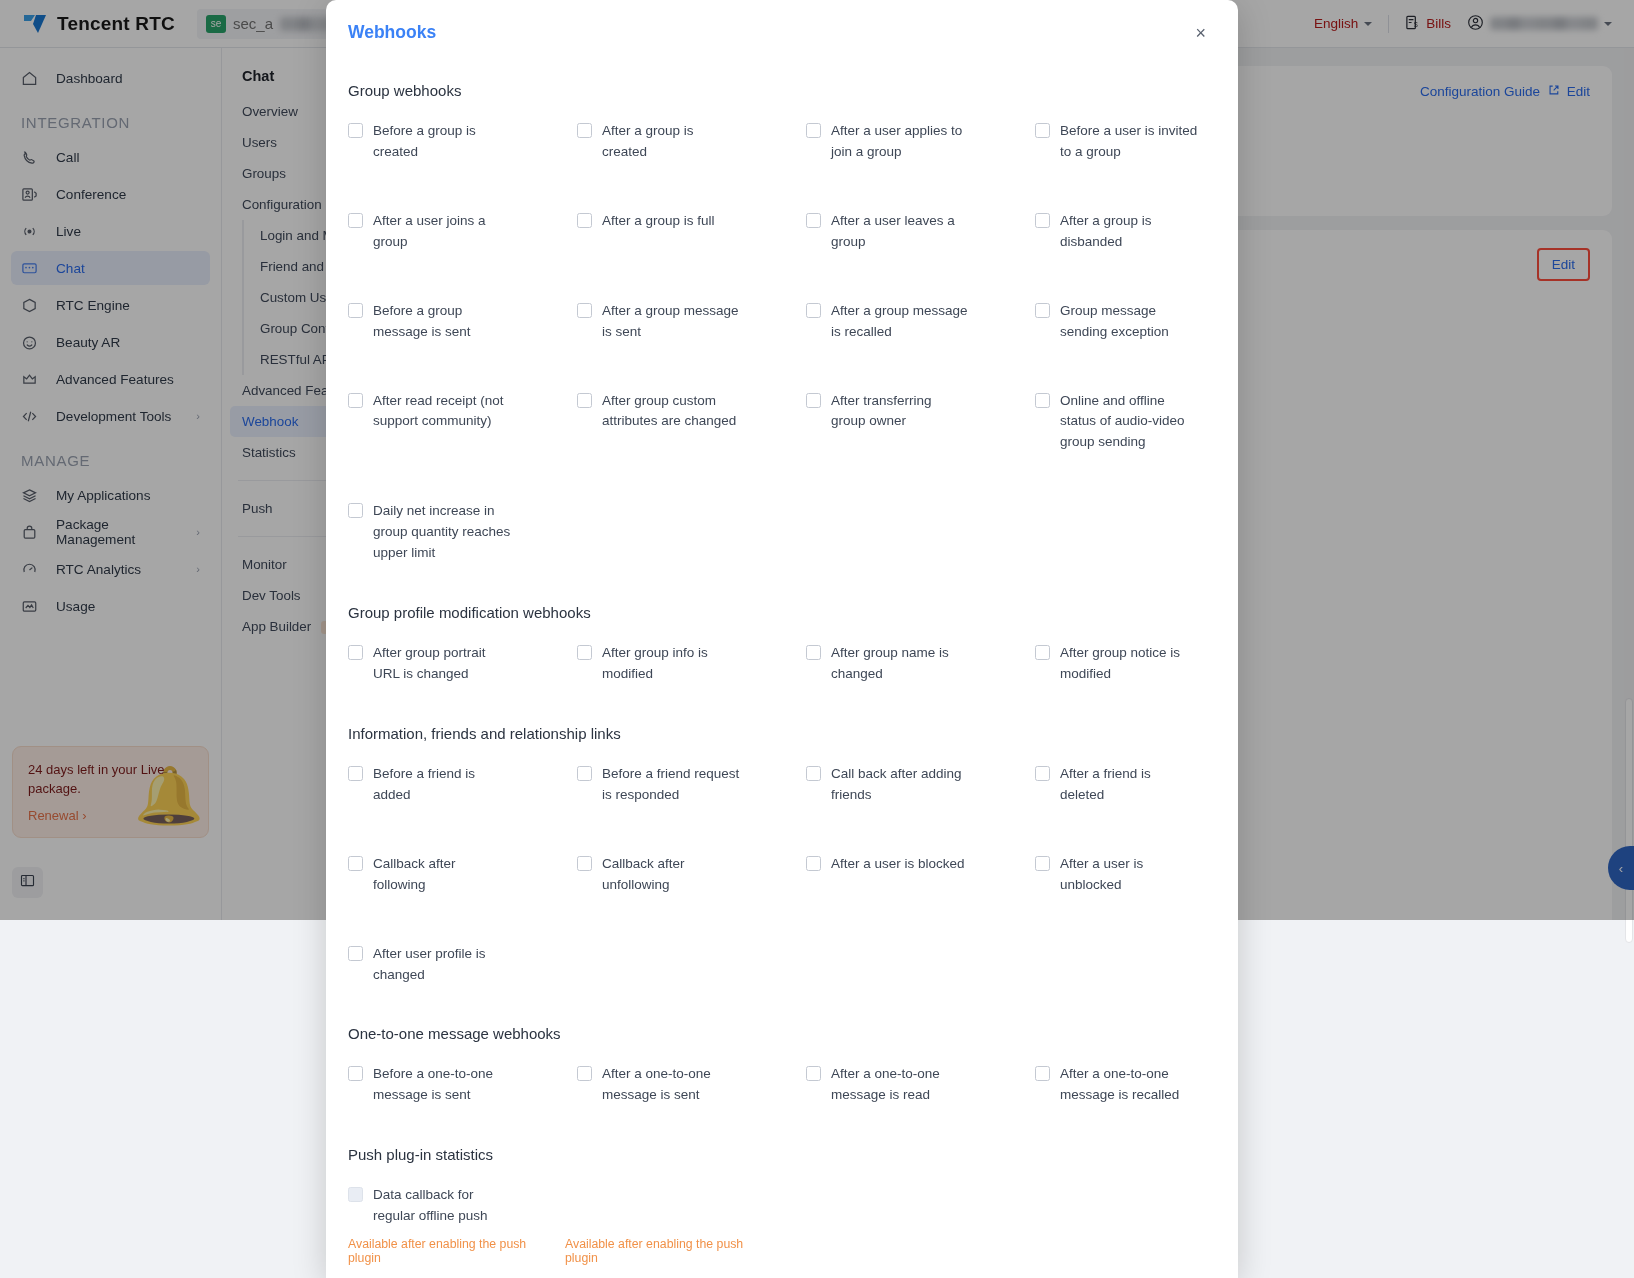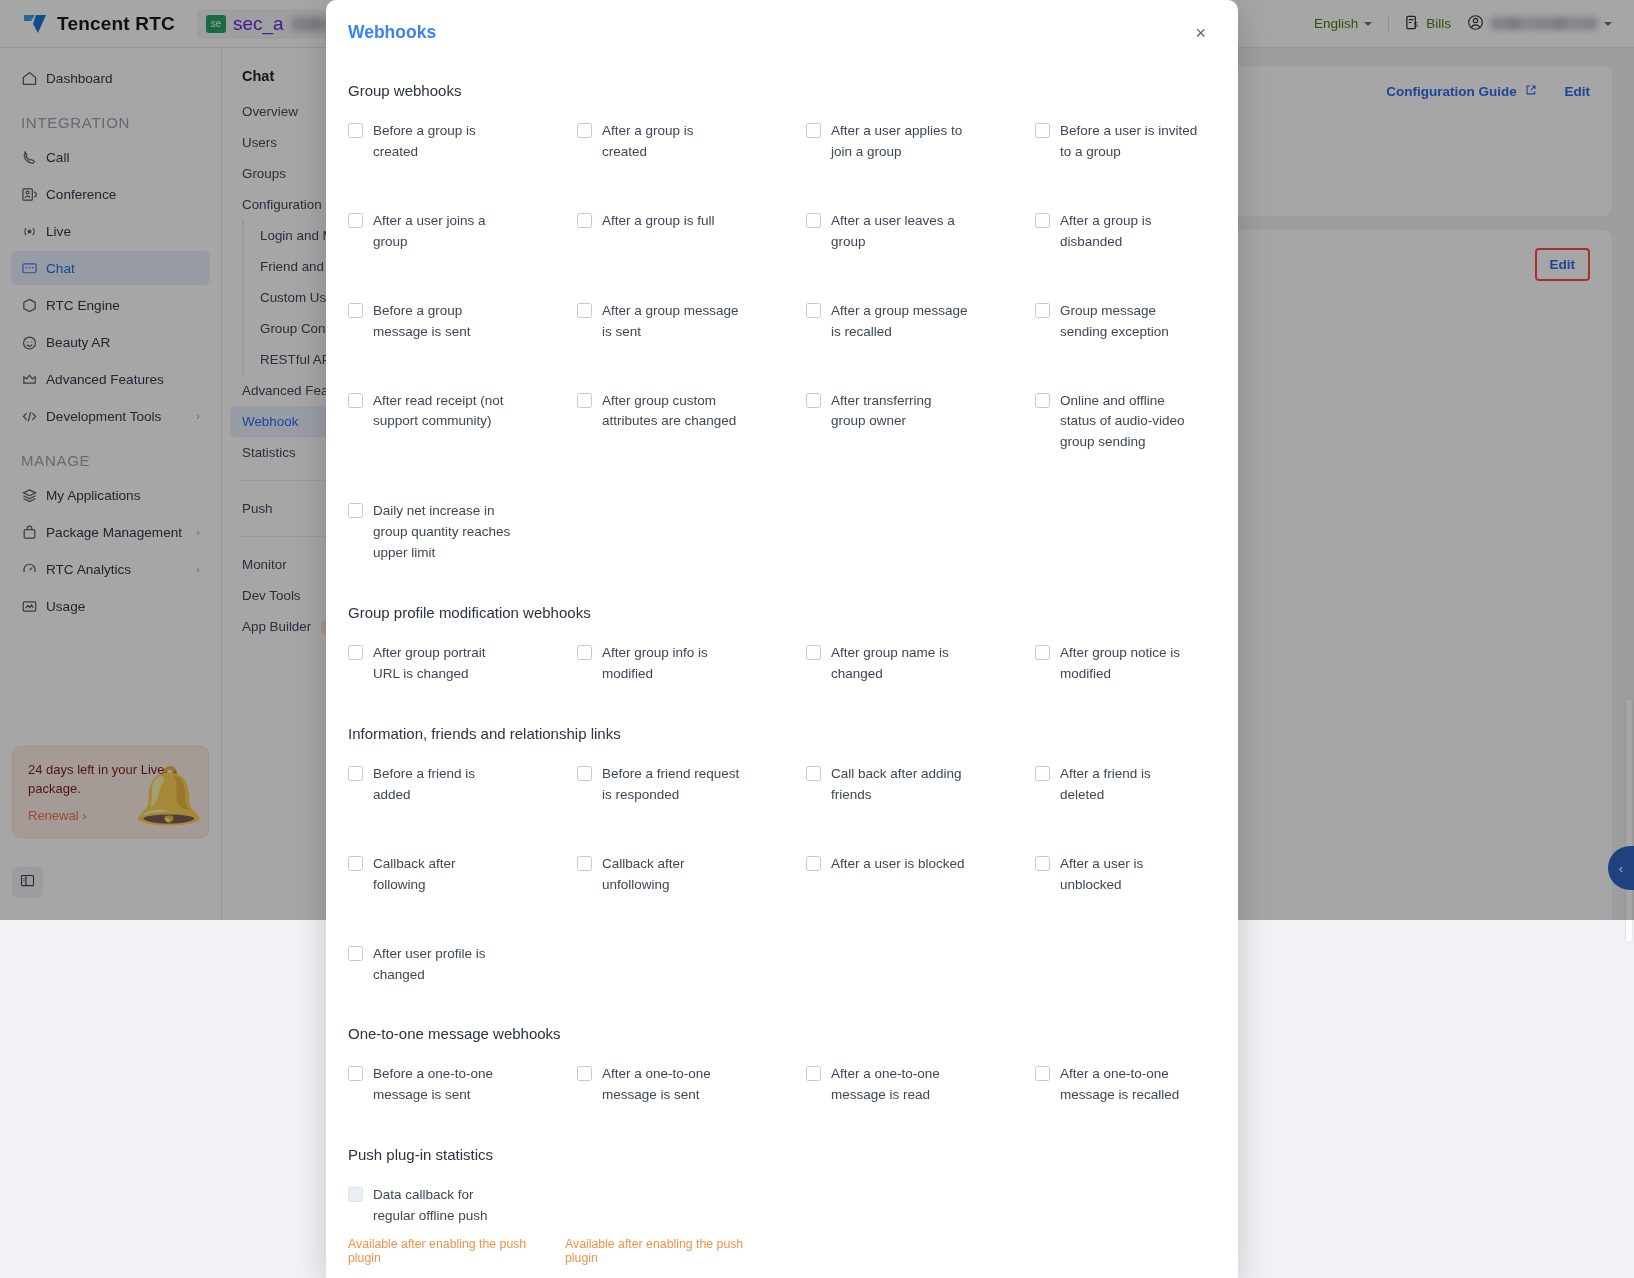--- a/index.html
+++ b/index.html
@@ -35,42 +35,42 @@
   .brand-logo { width: 26px; height: 24px; position: relative; }
   .brand-name { font-size: 19px; font-weight: bold; color: #1a1a1a; letter-spacing: .2px; }
   .app-chip {
     margin-left: 22px; height: 30px; display: flex; align-items: center; gap: 7px;
     background: #f3f4f7; border-radius: 4px; padding: 0 9px;
   }
   .app-badge {
     width: 20px; height: 18px; border-radius: 3px; background: #29a36a;
     color:#fff; font-size: 10px; display:flex; align-items:center; justify-content:center;
   }
-  .app-name { font-size: 19px; color: #6d28d9; }
+  .app-name { font-size: 15px; color: #737373; }
   .blurmask {
     border-radius: 3px;
     background: repeating-linear-gradient(90deg,#c6c9ce 0 18px,#b9bcc2 18px 30px,#cdd0d5 30px 46px);
     filter: blur(3px);
   }
   .topbar-right {
     margin-left: auto; display: flex; align-items: center; gap: 16px; padding-right: 22px;
-    font-size: 13.5px; color: #4d7c0f;
+    font-size: 13.5px; color: #b91c1c;
   }
   .tb-item { display: flex; align-items: center; gap: 6px; cursor: pointer; }
   .tb-sep { width: 1px; height: 18px; background: #dcdfe6; }
   .caret { width: 0; height: 0; border-left: 4px solid transparent; border-right: 4px solid transparent; border-top: 4.5px solid #6b7280; }
 
   
   .sidebar {
     position: absolute; top: 48px; left: 0; width: 222px; bottom: 0;
     background: #ffffff; border-right: 1px solid #e8eaee;
     z-index: 4;
   }
   .nav-item {
-    display: flex; align-items: center; gap: 8px;
+    display: flex; align-items: center; gap: 18px;
     height: 34px; margin: 3px 11px; padding: 0 10px;
     border-radius: 6px; font-size: 13.6px; color: #313b4a; cursor: pointer;
   }
   .nav-item.active { background: #e8eefc; color: #2b6ced; }
   .nav-item .chev { margin-left: auto; color: #9aa2b1; font-size: 11px; }
   .nav-icon { width: 17px; height: 17px; display: inline-block; flex: none; opacity: .85; }
   .nav-group {
     font-size: 15px; color: #9aa2b1; letter-spacing: .7px;
     padding: 16px 21px 6px;
   }
@@ -112,21 +112,21 @@
   
   .content {
     position: absolute; top: 48px; left: 392px; right: 0; bottom: 0;
     background: #f2f3f5; padding: 18px 22px; overflow: hidden;
     z-index: 2;
   }
   .card {
     background: #fff; border-radius: 9px; padding: 18px 22px; margin-bottom: 14px;
   }
   .card-head { display:flex; align-items:center; }
-  .card-actions { margin-left: auto; display: flex; align-items: center; gap: 28px; font-size: 13.5px; color: #2b6ced; font-weight: bold; }
+  .card-actions { margin-left: auto; display: flex; align-items: center; gap: 7px; font-size: 13.5px; color: #2b6ced; }
   .ext-icon { display:inline-block; margin-left:4px; }
   .edit-highlight {
     border: 2px solid #ff4d3d; border-radius: 4px; padding: 7px 13px;
     color: #2b6ced; font-size: 13.5px; cursor: pointer; background: #fff;
   }
   .hook-line { font-size: 13.6px; color: #3b4352; padding: 12px 0; display:flex; align-items:center; gap:7px;}
   .q-icon {
     width: 14px; height: 14px; border-radius: 50%; border: 1px solid #9aa2b1;
     font-size: 10px; color: #7b8494; display:inline-flex; align-items:center; justify-content:center;
   }

